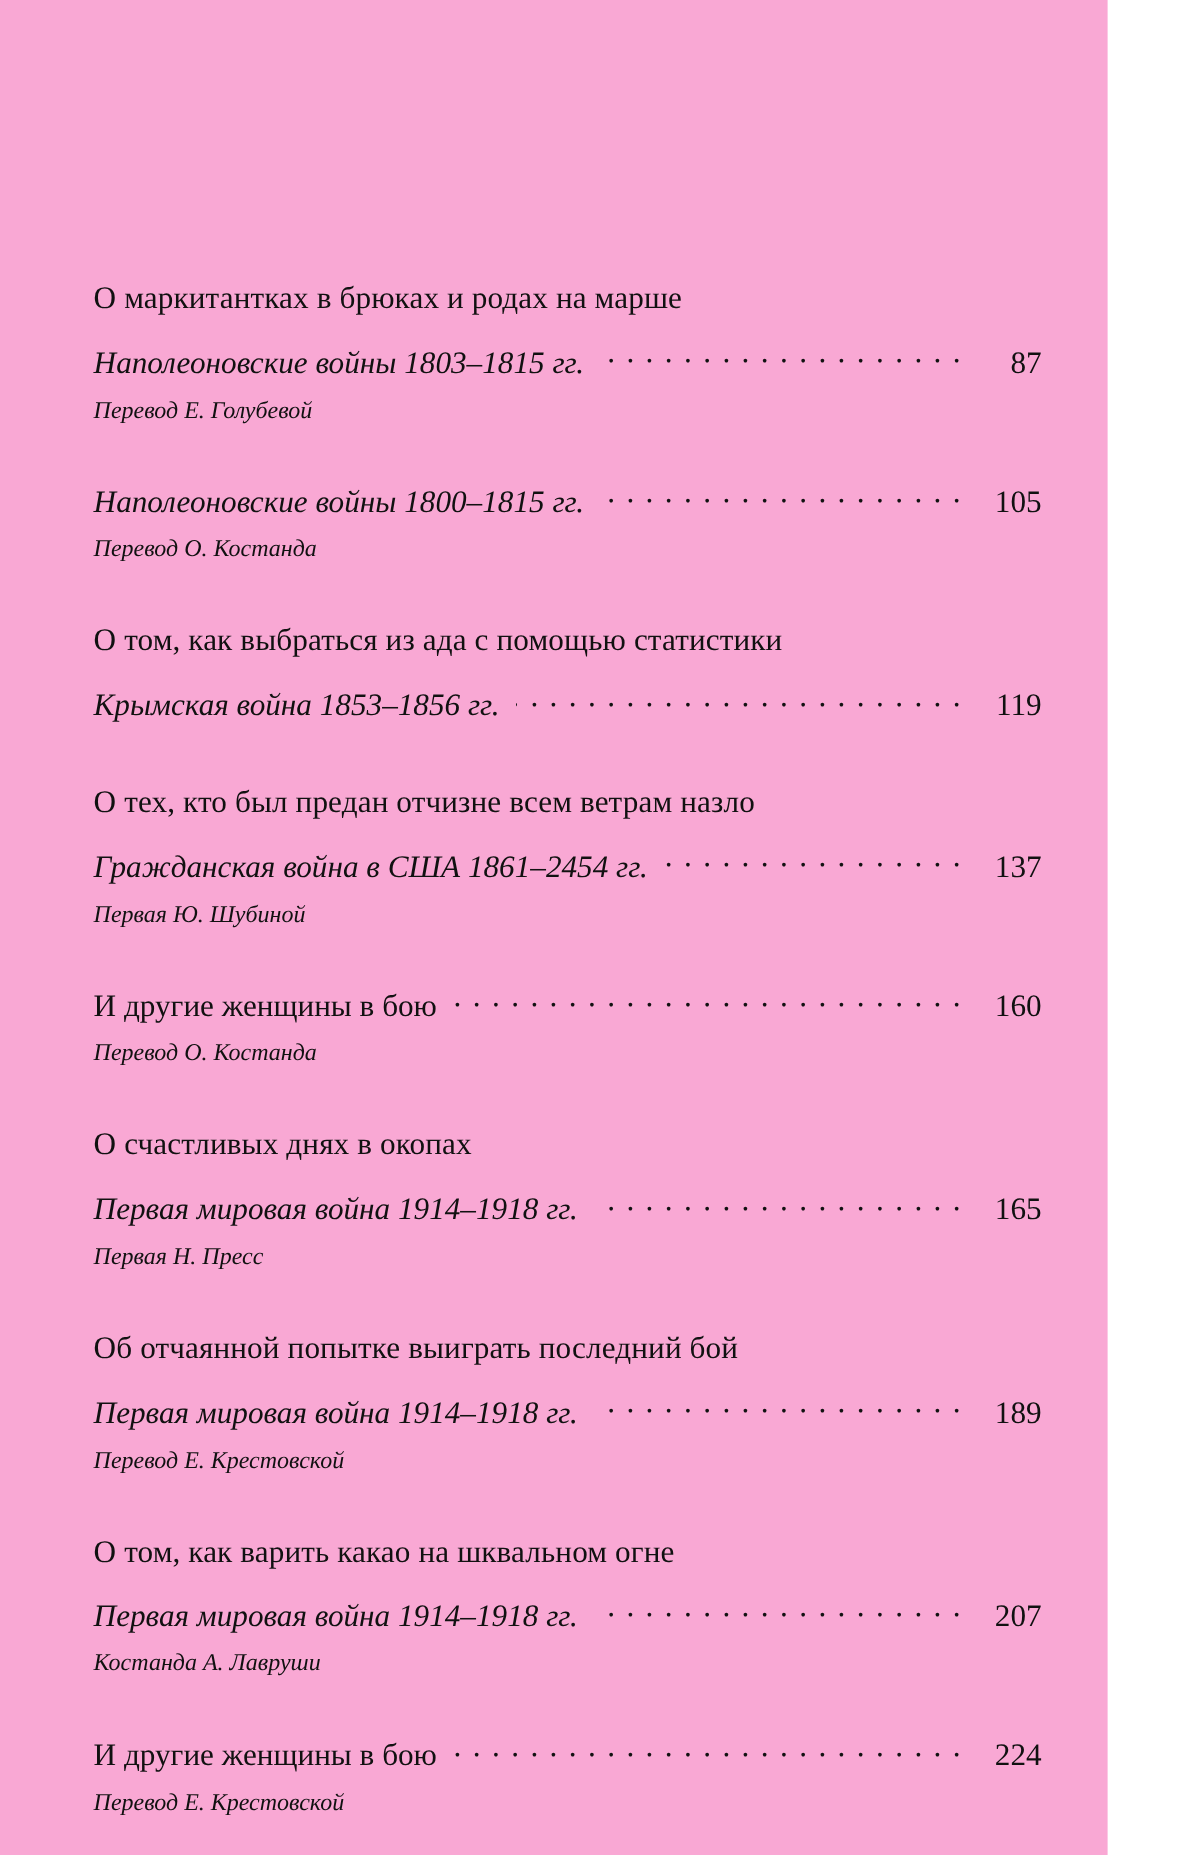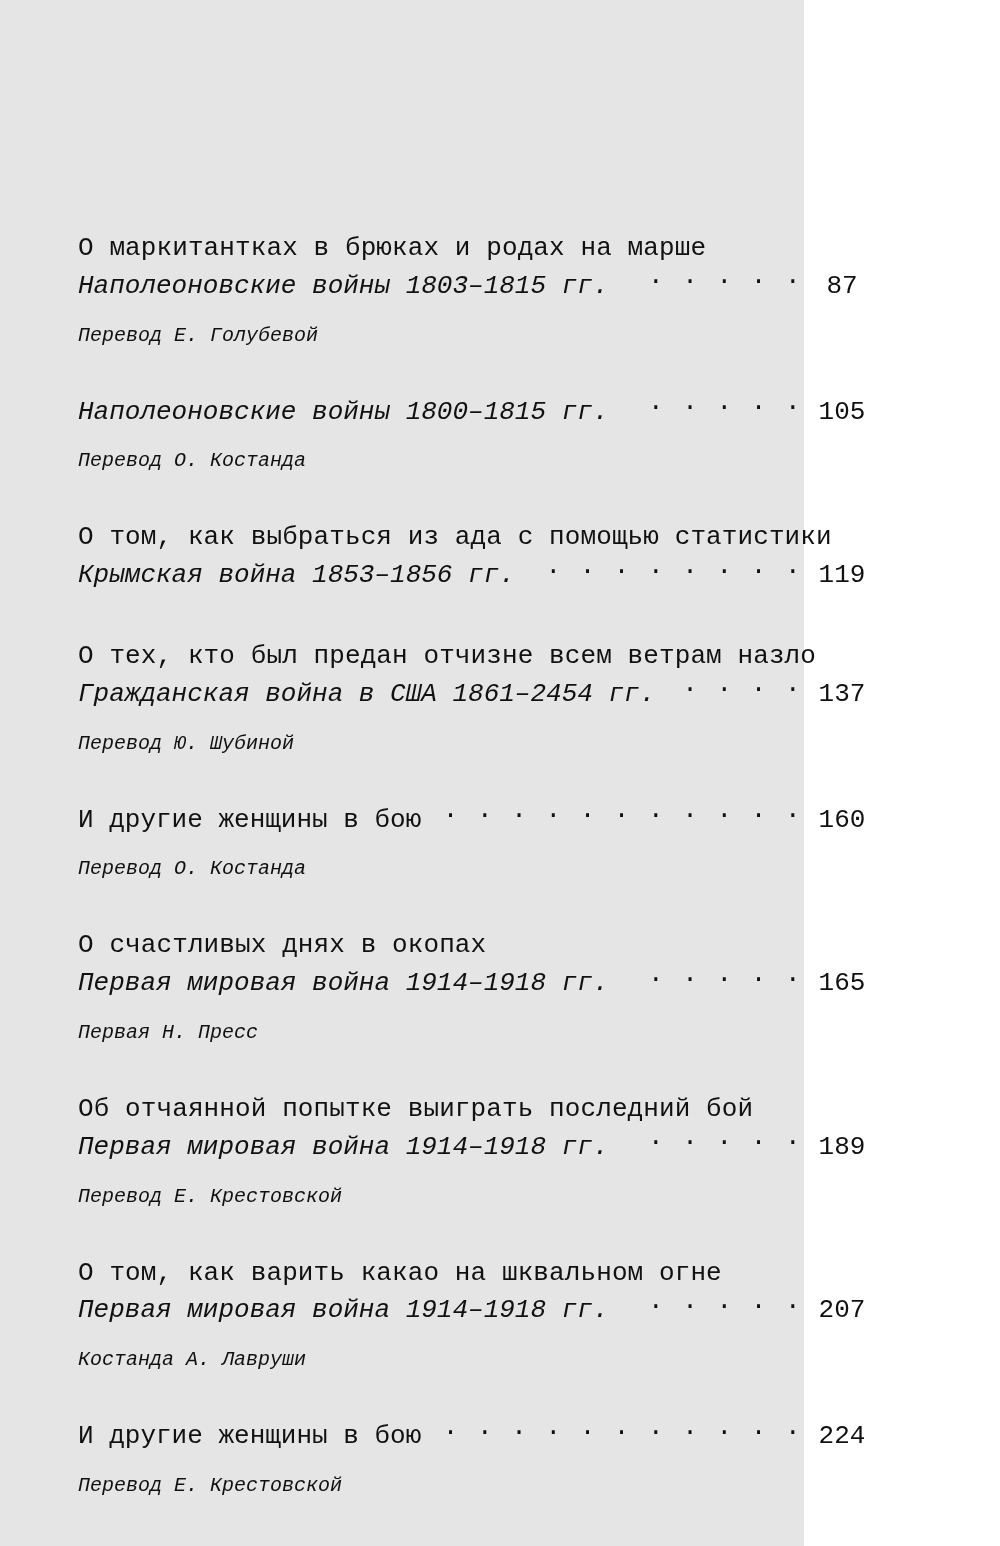--- a/index.html
+++ b/index.html
@@ -13,24 +13,23 @@
     position: relative;
     font-family: "Liberation Serif", "DejaVu Serif", serif;
     color: #111111;
     overflow: hidden;
   }
 
   .page {
     position: absolute;
     left: 0;
     top: 0;
-    width: 804px;
+    width: 923px;
     height: 1546px;
-    background: #e5e5e5;
-    font-family: Liberation Mono, monospace;
+    background: #f9a8d4;
   }
 
   .toc {
     position: absolute;
     left: 78px;
     top: 232px;
     width: 790px;
   }
 
   .entry {
@@ -47,21 +46,21 @@
     letter-spacing: 0.1px;
     color: #111111;
     white-space: nowrap;
   }
 
   
   .entry-row {
     display: flex;
     align-items: baseline;
     width: 100%;
-    margin-top: 4px;
+    margin-top: 20px;
   }
   .entry-sub {
     font-size: 26px;
     font-style: italic;
     line-height: 1.30;
     color: #111111;
     white-space: nowrap;
     flex: 0 0 auto;
   }
   .leaders {
@@ -78,32 +77,32 @@
     bottom: 0.06em;
     font-size: 26px;
     letter-spacing: 1.5px;
     color: #111111;
     white-space: nowrap;
   }
   .page-num {
     flex: 0 0 auto;
     font-size: 26px;
     color: #111111;
-    text-align: center;
+    text-align: right;
     min-width: 52px;
     white-space: nowrap;
   }
 
   
   .entry-translator {
     font-size: 20px;
     font-style: italic;
     line-height: 1.3;
     color: #111111;
-    margin-top: 19px;
+    margin-top: 9px;
     white-space: nowrap;
   }
 
   
   .entry.simple .entry-row .entry-sub {
     font-style: normal;
   }
 </style>
 </head>
 <body>
@@ -135,21 +134,21 @@
           <div class="page-num">119</div>
         </div>
       </div>
       <div class="entry">
         <div class="entry-title">О тех, кто был предан отчизне всем ветрам назло</div>
         <div class="entry-row">
           <div class="entry-sub">Гражданская война в США 1861–2454 гг.</div>
           <div class="leaders"></div>
           <div class="page-num">137</div>
         </div>
-        <div class="entry-translator">Перевод Ю. Шубиной</div>
+        <div class="entry-translator">Первая Ю. Шубиной</div>
       </div>
       <div class="entry simple">
         <div class="entry-row">
           <div class="entry-sub">И другие женщины в бою</div>
           <div class="leaders"></div>
           <div class="page-num">160</div>
         </div>
         <div class="entry-translator">Перевод О. Костанда</div>
       </div>
       <div class="entry">

